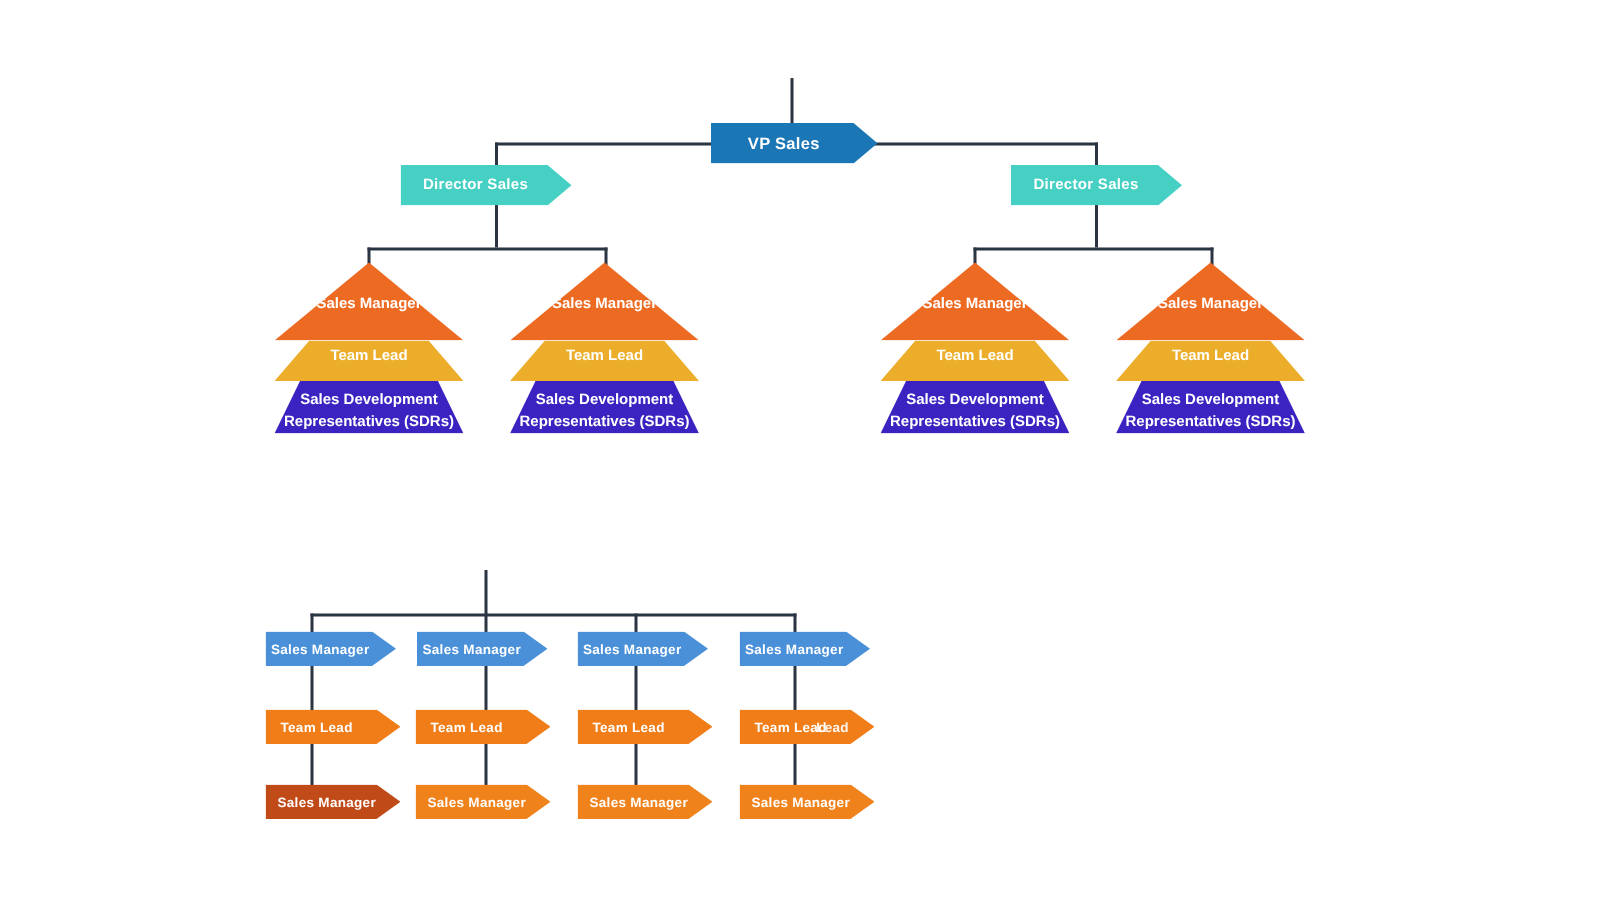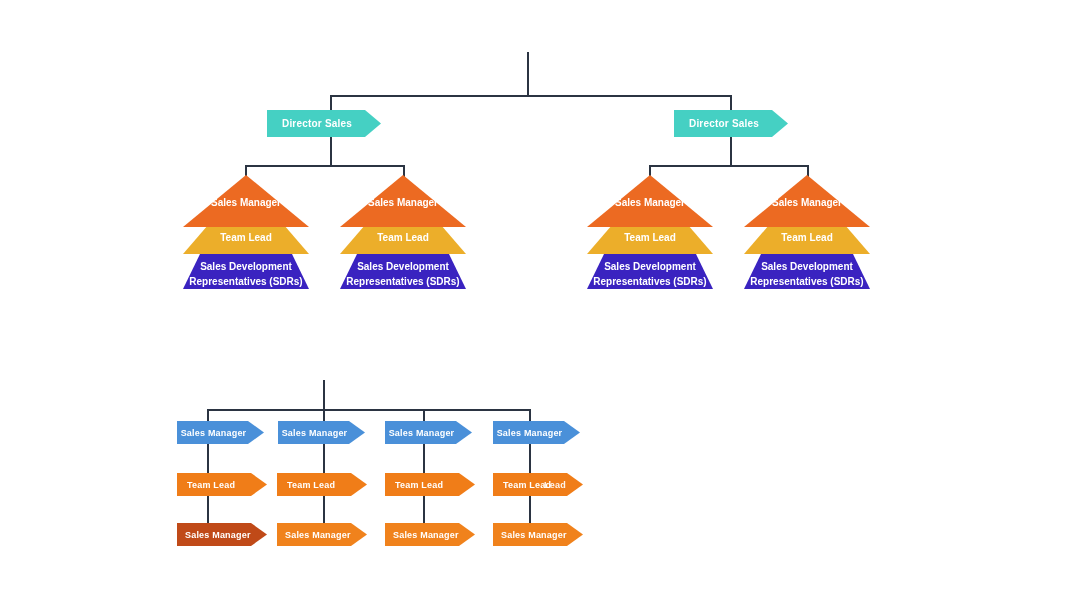--- a/index.html
+++ b/index.html
@@ -110,20 +110,23 @@
 
   <div class="line" style="left:245px; top:165px; width:160px; height:2px;"></div>
   <div class="line" style="left:245px; top:165px; width:2px; height:28px;"></div>
   <div class="line" style="left:403px; top:165px; width:2px; height:28px;"></div>
 
   <div class="line" style="left:649px; top:165px; width:160px; height:2px;"></div>
   <div class="line" style="left:649px; top:165px; width:2px; height:28px;"></div>
   <div class="line" style="left:807px; top:165px; width:2px; height:28px;"></div>
 
 
+  <div class="chev" style="left:474px; top:82px; width:111px; height:27px; background:#1b76b5; font-size:11px;">
+    <span>VP Sales</span>
+  </div>
 
   <div class="chev" style="left:267px; top:110px; width:114px; height:27px; background:#45d0c3; font-size:10px;">
     <span>Director Sales</span>
   </div>
 
   <div class="chev" style="left:674px; top:110px; width:114px; height:27px; background:#45d0c3; font-size:10px;">
     <span>Director Sales</span>
   </div>
 
   <div class="pyramid" style="left:183px; top:175px; width:126px; height:114px;">

